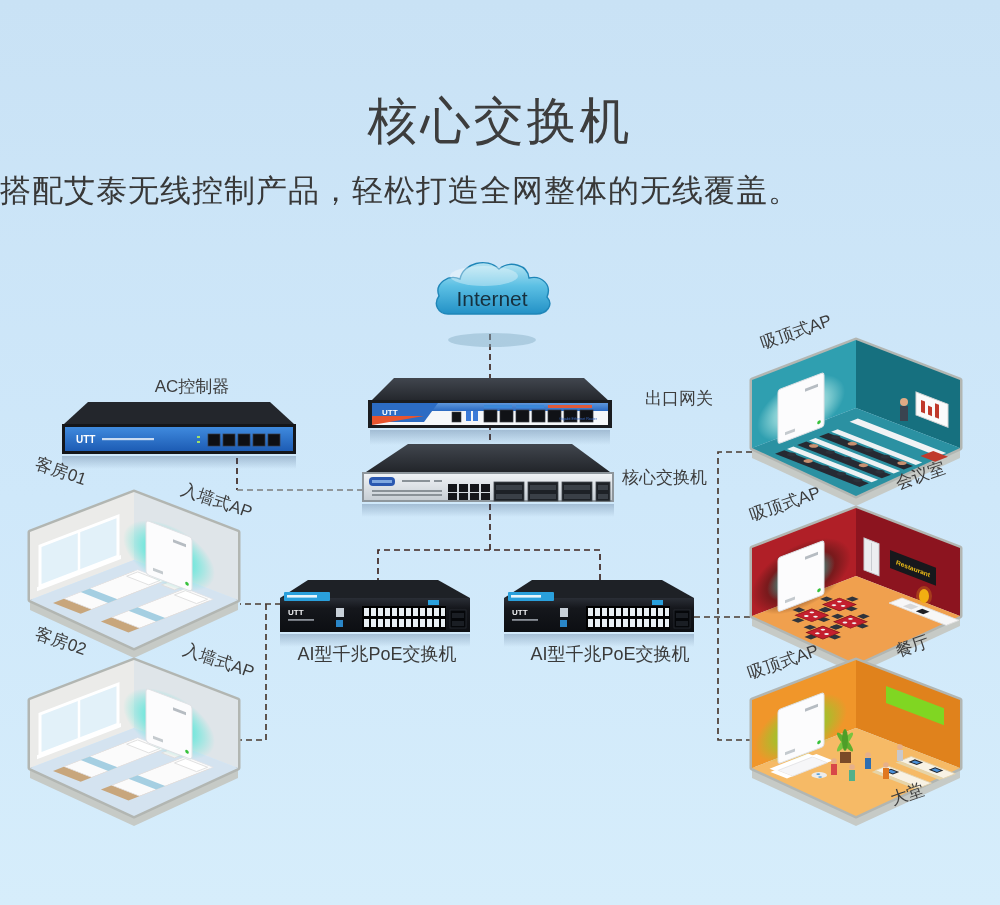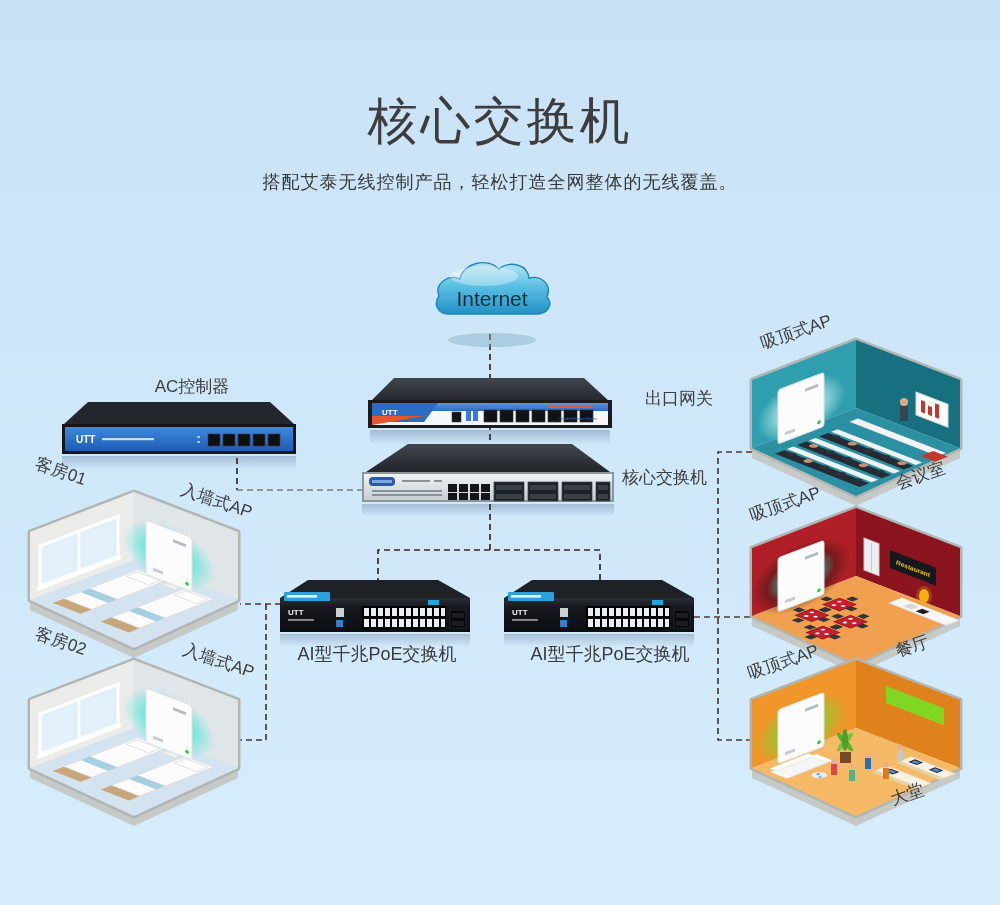--- a/index.html
+++ b/index.html
@@ -8,22 +8,22 @@
     font-family:"Liberation Sans","DejaVu Sans",sans-serif;
     background:linear-gradient(180deg,#c9e2f5 0%,#cfe8fa 55%,#d6edfb 100%);
     position:relative;
   }
   .stage{position:absolute;left:0;top:0;width:1000px;height:905px;}
   .page-title{
     position:absolute;top:88px;left:0;width:1000px;text-align:center;
     font-size:50px;font-weight:300;color:#3d3d3d;letter-spacing:3px;
   }
   .page-subtitle{
-    position:absolute;top:170px;left:0;width:1000px;text-align:center;
-    font-size:18px;font-weight:300;color:#383838;letter-spacing:1px;
+    position:absolute;top:170px;left:0;width:1000px;text-align:left;
+    font-size:31px;font-weight:300;color:#383838;letter-spacing:1px;
   }
   svg text{font-family:"Liberation Sans","DejaVu Sans",sans-serif;}
   .lbl{font-size:17px;fill:#3c3c3c;}
   .lbl-big{font-size:18px;fill:#3a3a3a;}
   .room-rim{fill:none;stroke:#b2b6b2;stroke-width:5;stroke-linejoin:round;}
   .slab{fill:#c6cac6;}
   .g-wl{fill:#ebebe9}.g-wr{fill:#dfe5e9}.g-fl{fill:#d4e3f0}
   .m-wl{fill:#2f9fb0}.m-wr{fill:#16707f}.m-fl{fill:#2b91a2}
   .r-wl{fill:#b01f27}.r-wr{fill:#8c141f}.r-fl{fill:#f0a04e}
   .l-wl{fill:#f0962a}.l-wr{fill:#e0821c}.l-fl{fill:#f6ba66}

